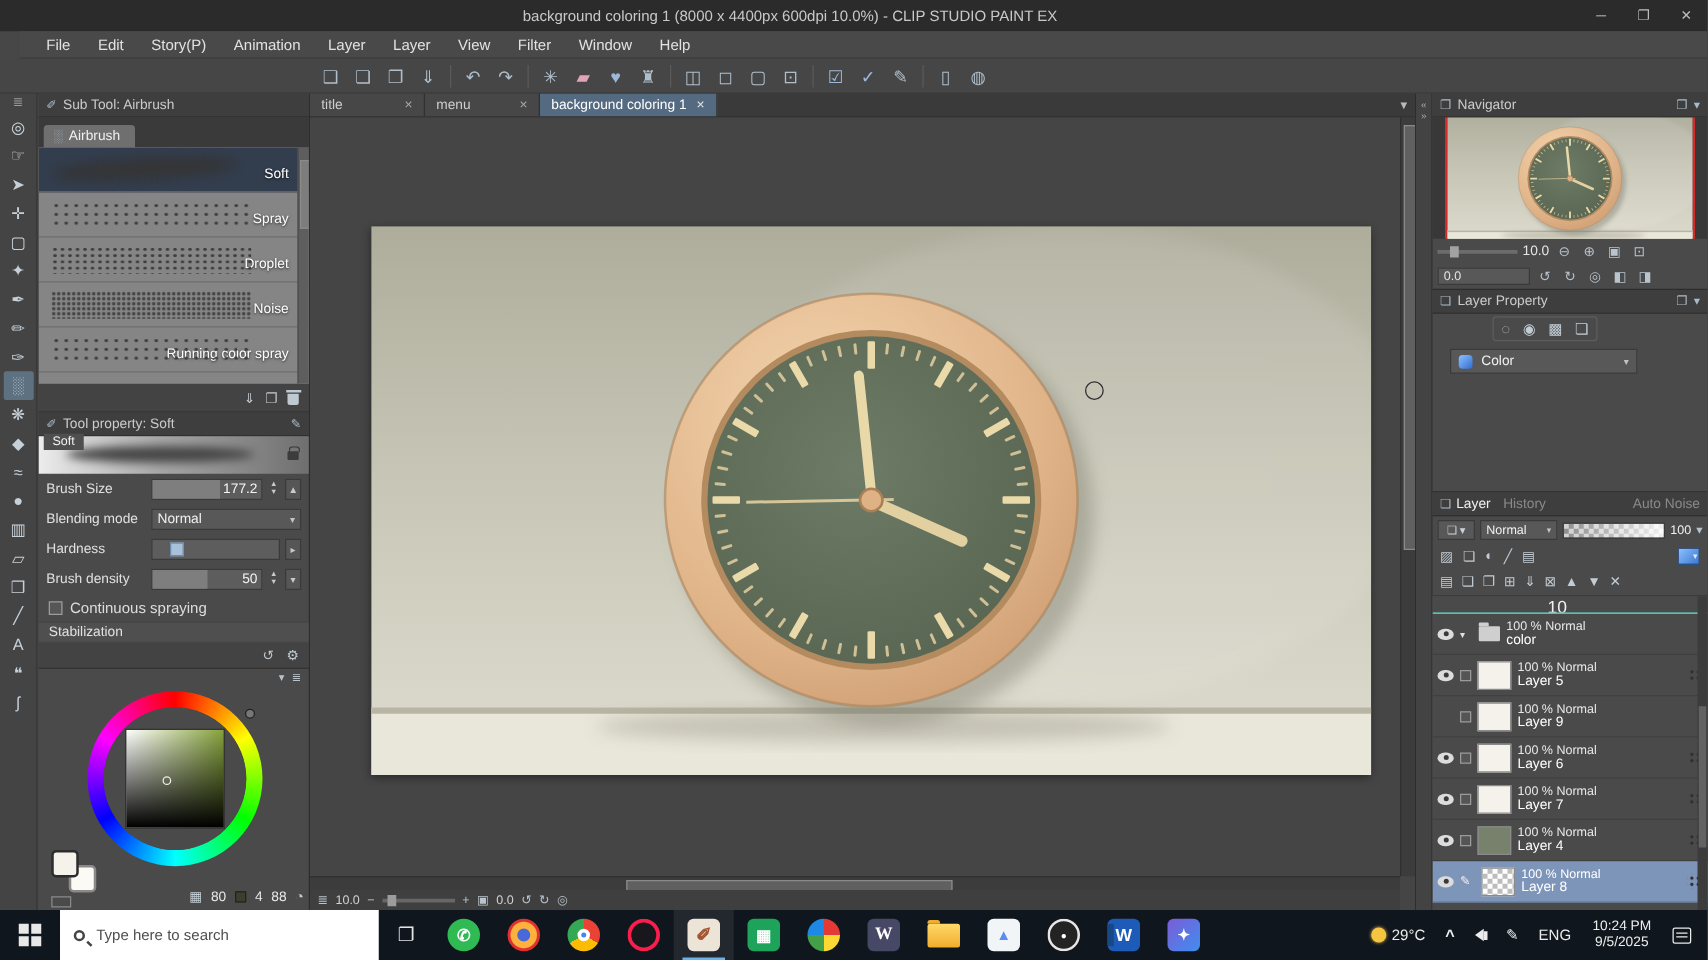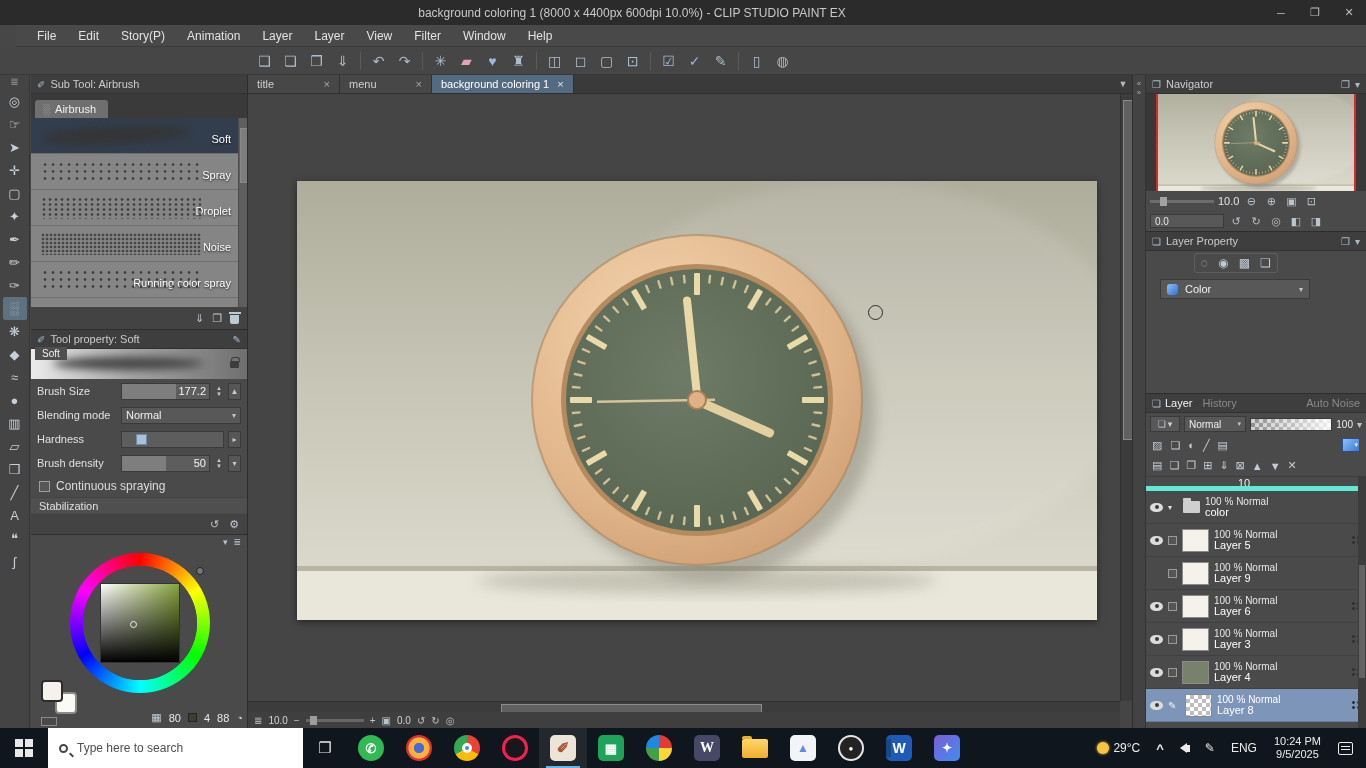--- a/index.html
+++ b/index.html
@@ -147,21 +147,21 @@
 .blenddd::after{content:"▾";margin-left:auto;font-size:7px;color:#c4c4c4}
 .opslider{flex:1;height:13px;border:1px solid #3a3a3a;position:relative;overflow:hidden}
 .opslider .ckr{position:absolute;inset:0;background-image:conic-gradient(#9a9a9a 25%,#e8e8e8 0 50%,#9a9a9a 0 75%,#e8e8e8 0);background-size:8px 8px}
 .opslider .ovl{position:absolute;inset:0;background:linear-gradient(90deg,rgba(70,70,70,.15),rgba(255,255,255,.85))}
 .opval{font-size:10px;color:#f0f0f0}
 .lrowb{height:20px;display:flex;align-items:center;gap:8px;padding:0 6px;flex:0 0 auto}
 .lb-ic{color:#c2ccd4;font-size:11px}
 .bluesq{margin-left:auto;width:18px;height:14px;background:linear-gradient(135deg,#8ec0ff,#3a78cf);border:1px solid #2a4f86;display:flex;align-items:center;justify-content:flex-end;color:#dcebff;font-size:7px;padding-right:1px}
 .lrowc{height:22px;display:flex;align-items:center;gap:7px;padding:0 6px;border-bottom:1px solid #3c3c3c;flex:0 0 auto}
 .layerlist{flex:1;position:relative;overflow:hidden;background:#4a4a4a}
-.lpart{height:14px;overflow:hidden;display:flex;align-items:flex-start;padding-left:92px;color:#f0f0f0;font-size:11px;border-bottom:5px solid #5eead4}
+.lpart{height:14px;overflow:hidden;display:flex;align-items:flex-start;padding-left:92px;color:#f0f0f0;font-size:14px;border-bottom:1px solid #5eead4}
 .lrow{height:33px;display:flex;align-items:center;gap:5px;padding:0 4px;border-bottom:1px solid #404040;position:relative}
 .lrow.sel{background:#7e95ba;border-bottom-color:#68809f}
 .eye{width:13px;height:9px;background:#dcdcdc;border-radius:50%/55%;position:relative;display:inline-block;flex:0 0 auto}
 .eye::after{content:"";position:absolute;left:4.5px;top:2.5px;width:4px;height:4px;border-radius:50%;background:#3a3a3a}
 .eyespace{width:13px;flex:0 0 auto}
 .editpen{color:#f0f0f0;font-size:10px;width:12px;flex:0 0 auto}
 .lsq{width:9px;height:9px;border:1px solid #9a9a9a;background:#555;flex:0 0 auto}
 .thumb{width:27px;height:23px;background:#f4f2ea;border:1px solid #8a8a8a;flex:0 0 auto}
 .thumb.dark{background:#77816b}
 .thumb.ckr{background-image:conic-gradient(#bdbdbd 25%,#fff 0 50%,#bdbdbd 0 75%,#fff 0);background-size:8px 8px}
@@ -726,21 +726,21 @@
                   <span class="l2">Layer 6</span>
                 </span>
               <span class="badge"></span>
             </div>
             <div class="lrow">
               <span class="eye"></span>
               <span class="lsq"></span>
               <span class="thumb"></span>
               <span class="ltxt">
                   <span class="l1">100 % Normal</span>
-                  <span class="l2">Layer 3</span>
+                  <span class="l2">Layer 7</span>
                 </span>
               <span class="badge"></span>
             </div>
             <div class="lrow">
               <span class="eye"></span>
               <span class="lsq"></span>
               <span class="thumb dark"></span>
               <span class="ltxt">
                   <span class="l1">100 % Normal</span>
                   <span class="l2">Layer 4</span>

